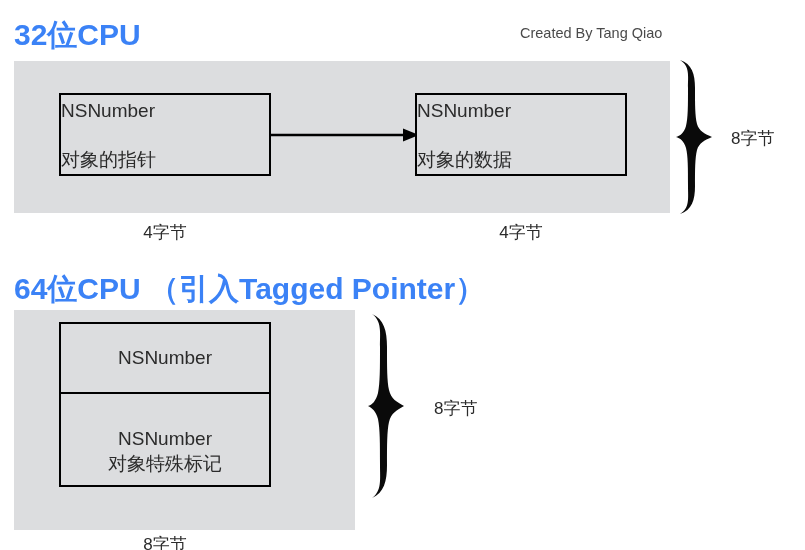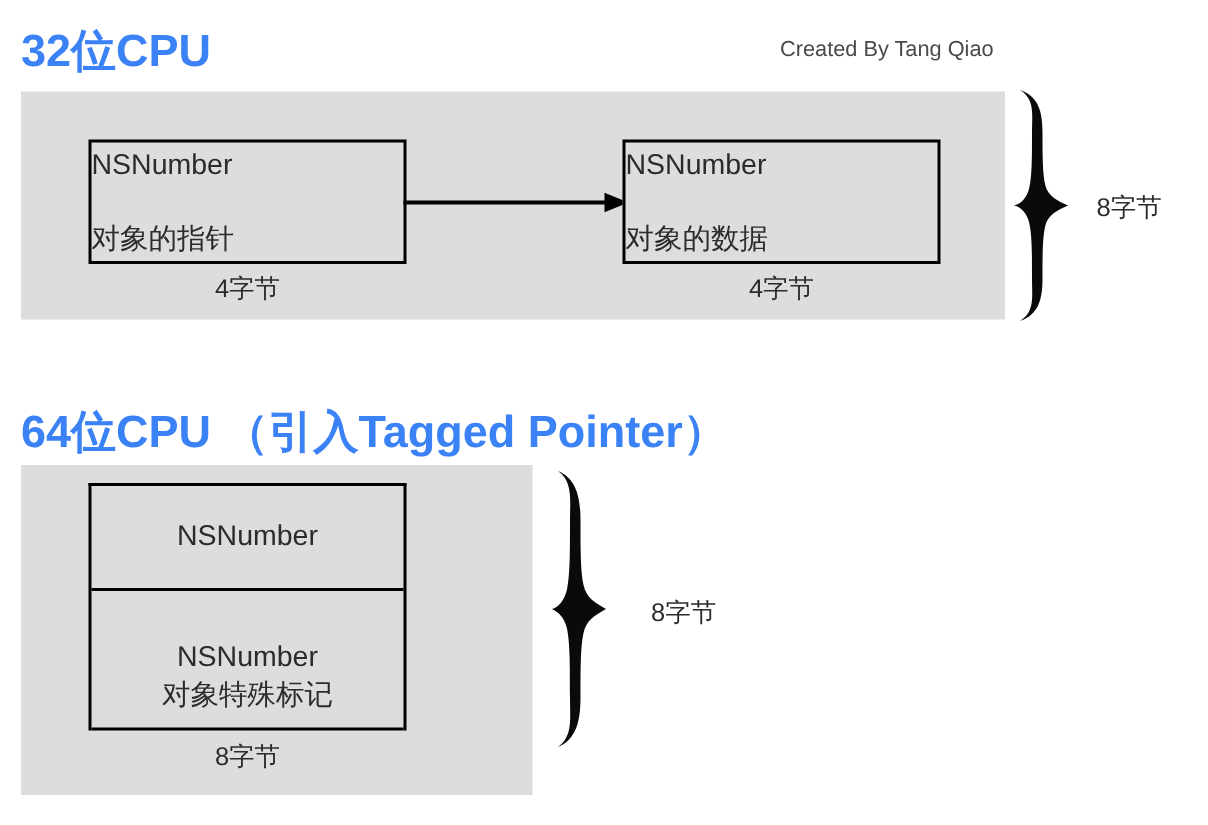--- a/index.html
+++ b/index.html
@@ -93,20 +93,21 @@
   .cell.bottom { border-bottom: 2.5px solid #000000; }
 
   
   .size-caption {
     position: absolute;
     font-size: 17px;
     color: #2b2b2b;
     white-space: nowrap;
     text-align: center;
     line-height: 1;
+    margin-top: 40px;
   }
   #cap-ptr { left: 59px;  top: 184px; width: 212px; }
   #cap-val { left: 415px; top: 184px; width: 212px; }
   #cap-tag { left: 59px;  top: 496px; width: 212px; }
 
   
   .arrow-svg {
     position: absolute;
     left: 268px;
     top: 124px;

